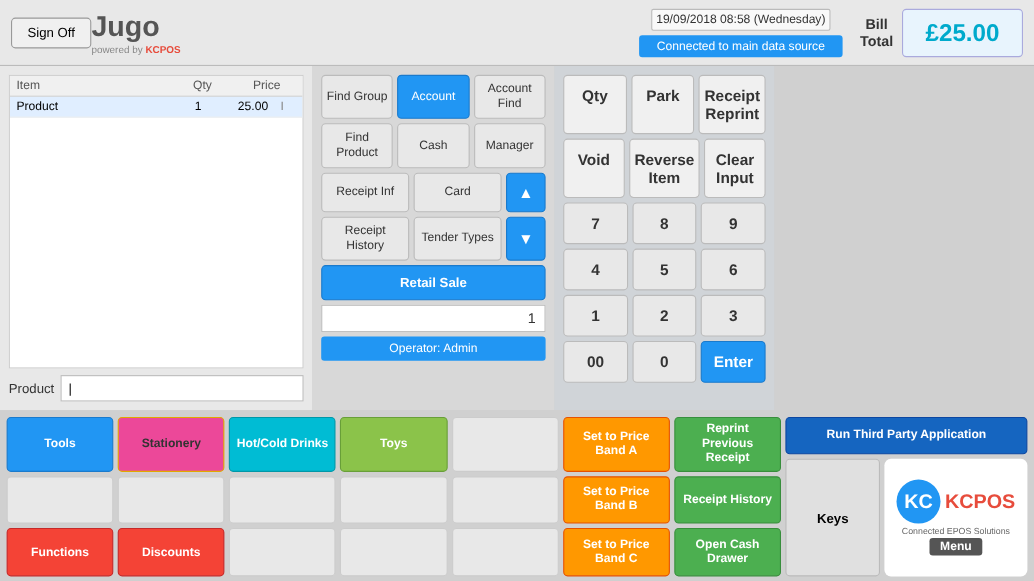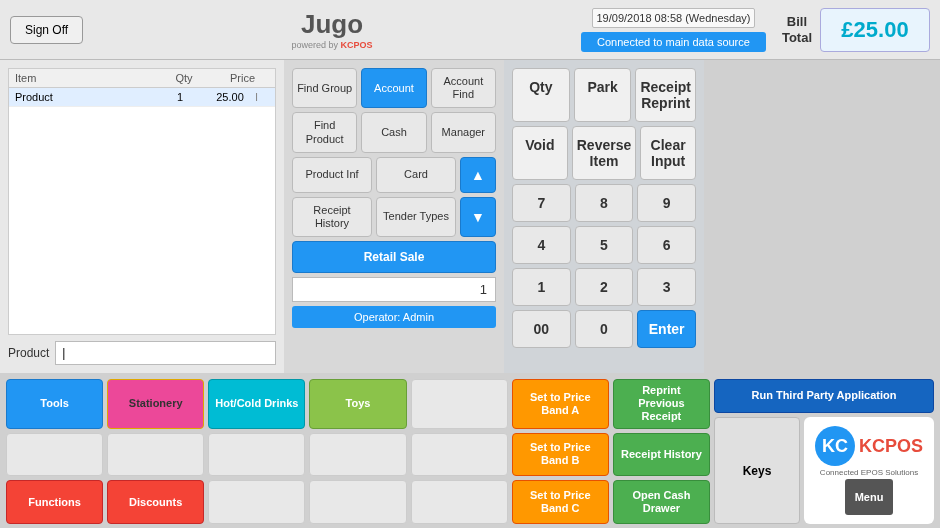--- a/index.html
+++ b/index.html
@@ -26,21 +26,21 @@
       background: #f0f0f0;
       padding: 6px 14px;
       border-radius: 4px;
       cursor: pointer;
       font-size: 12px;
     }
     .logo-area {
       flex: 1;
       display: flex;
       flex-direction: column;
-      align-items: center;
+      align-items: flex-start;
     }
     .logo-jugo {
       font-size: 26px;
       font-weight: bold;
       color: #555;
     }
     .logo-sub {
       font-size: 9px;
       color: #888;
     }
@@ -339,21 +339,21 @@
       font-size: 8px;
       color: #666;
       text-align: center;
       margin-top: 2px;
     }
     .menu-btn {
       background: #555;
       color: white;
       border: none;
       border-radius: 3px;
-      padding: 12px 10px;
+      padding: 2px 10px;
       font-size: 11px;
       font-weight: bold;
       cursor: pointer;
       margin-top: 2px;
     }
 
     
     .app-wrapper {
       display: flex;
       flex-direction: column;
@@ -426,21 +426,21 @@
         <div class="mid-btn">Find Group</div>
         <div class="mid-btn blue">Account</div>
         <div class="mid-btn">Account Find</div>
       </div>
       <div class="mid-row">
         <div class="mid-btn">Find Product</div>
         <div class="mid-btn">Cash</div>
         <div class="mid-btn">Manager</div>
       </div>
       <div class="mid-row">
-        <div class="mid-btn">Product Inf</div>
+        <div class="mid-btn">Receipt Inf</div>
         <div class="mid-btn">Card</div>
         <div class="mid-btn-arrow">▲</div>
       </div>
       <div class="mid-row">
         <div class="mid-btn">Receipt History</div>
         <div class="mid-btn">Tender Types</div>
         <div class="mid-btn-arrow">▼</div>
       </div>
       <div class="retail-sale-btn">Retail Sale</div>
       <div class="input-display">1</div>

